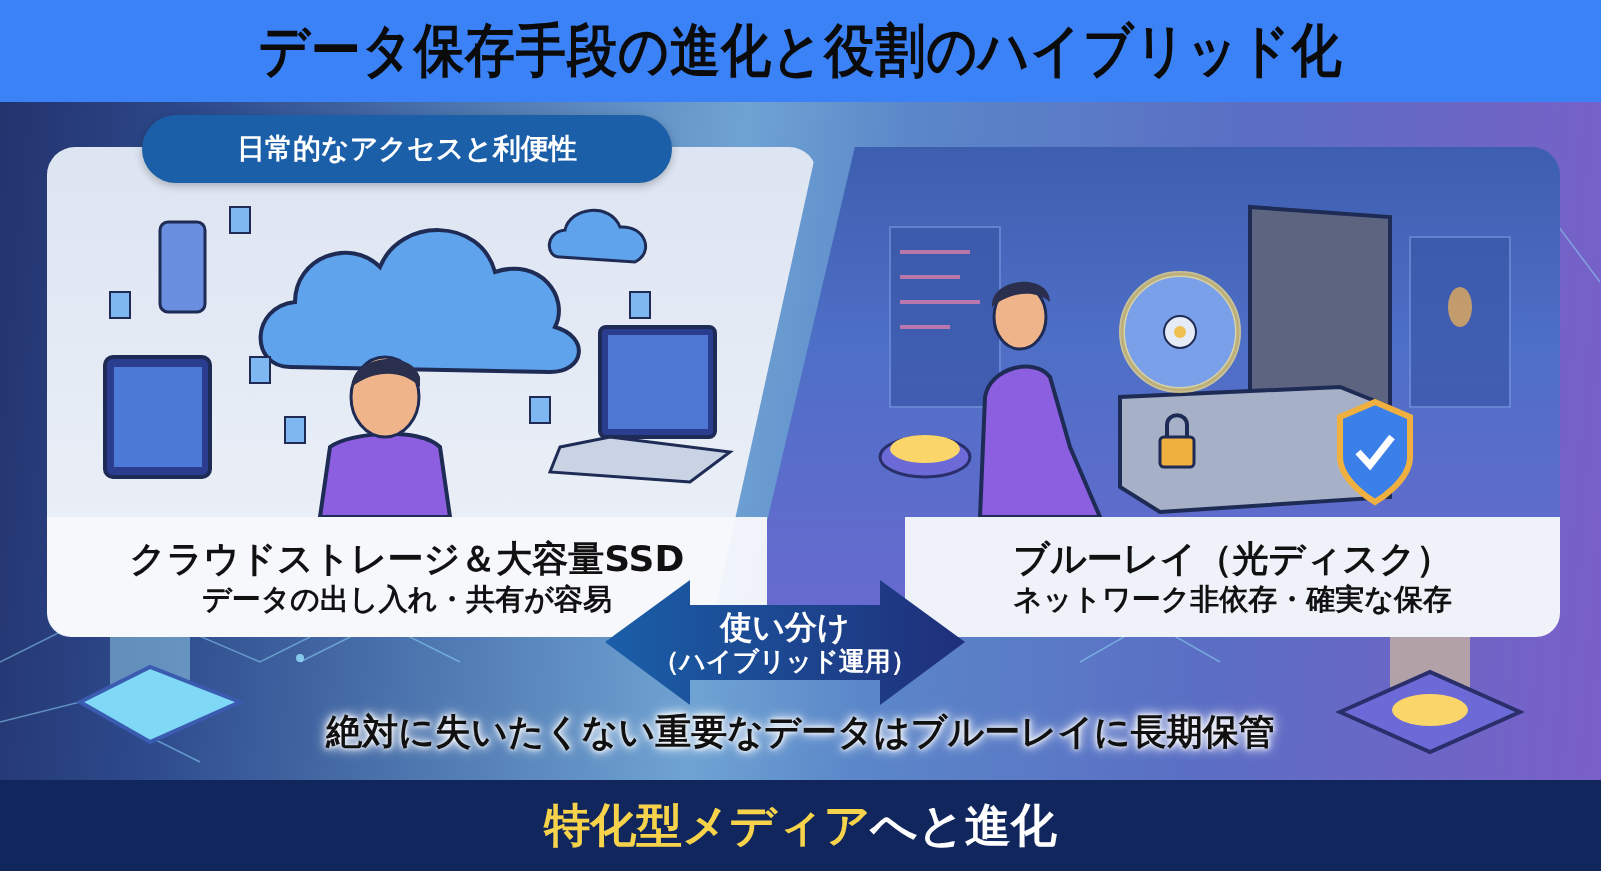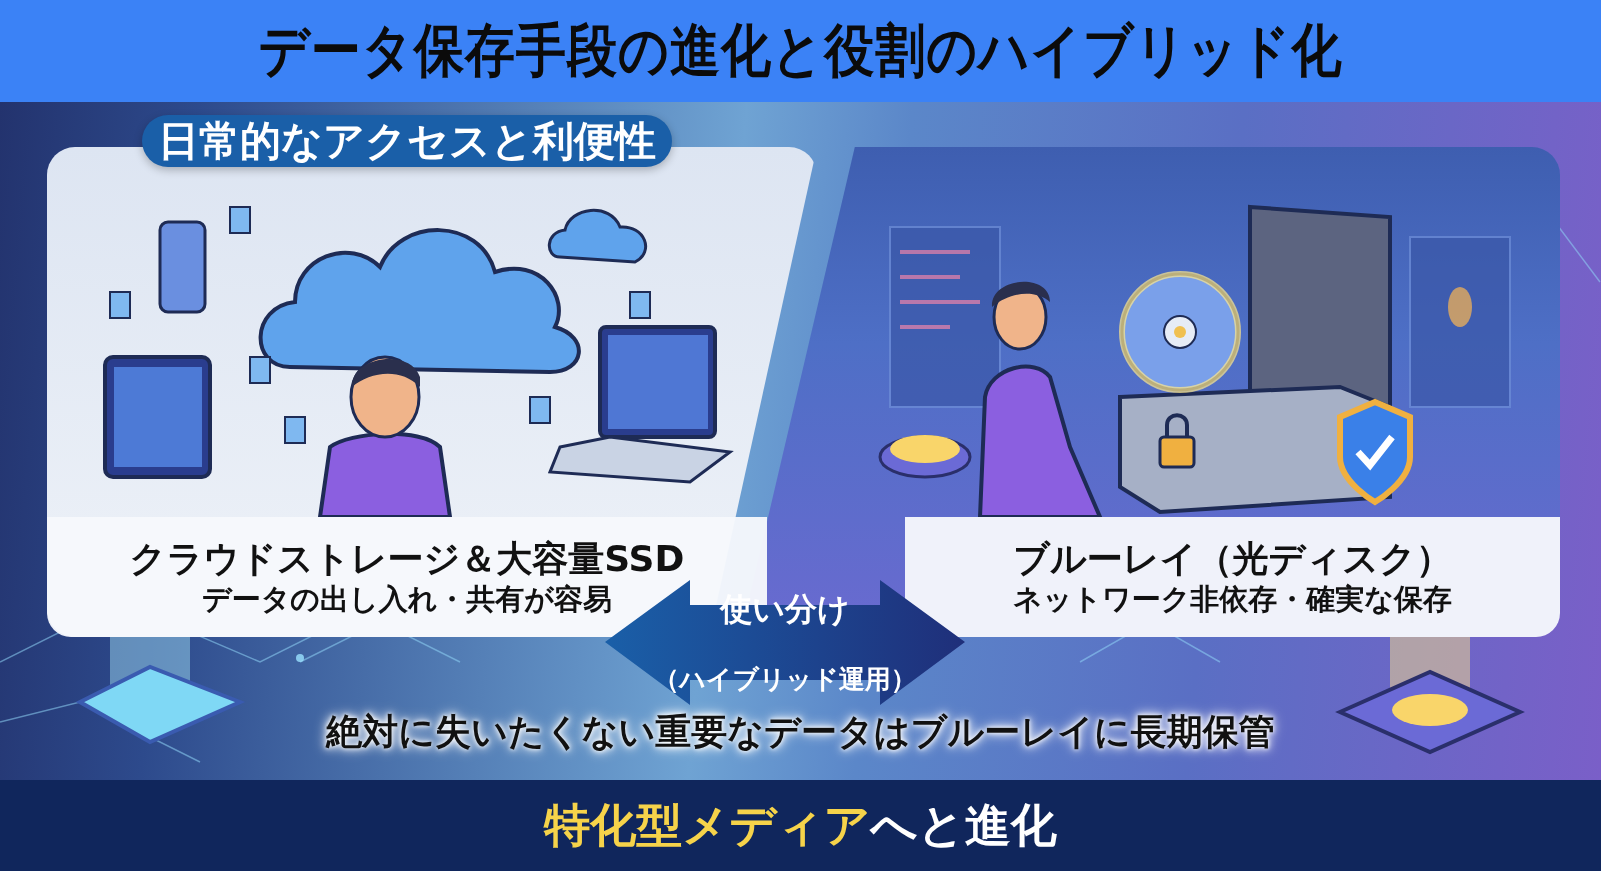--- a/index.html
+++ b/index.html
@@ -32,23 +32,23 @@
     border-radius: 28px;
     clip-path: polygon(0 0, 100% 0, 86% 100%, 0 100%);
   }
   .panel-right {
     position: absolute; left: 740px; top: 45px; width: 820px; height: 490px;
     background: linear-gradient(180deg, #3e5eb0 0%, #4e6fc6 40%, #6a6ad0 100%);
     border-radius: 28px;
     clip-path: polygon(14% 0, 100% 0, 100% 100%, 0 100%);
   }
   .pill {
-    position: absolute; height: 52px; border-radius: 35px;
-    display: flex; align-items: center; justify-content: center;
-    color: #fff; font-weight: 700; font-size: 41px;
+    position: absolute; height: 68px; border-radius: 35px;
+    display: flex; align-items: center; justify-content: center;
+    color: #fff; font-weight: 700; font-size: 28px;
     box-shadow: 0 3px 8px rgba(0,0,0,0.25);
   }
   .pill-left { left: 142px; top: 13px; width: 530px; background: #1a5fa8; }
   .pill-right { left: 875px; top: 13px; width: 620px; background: #6c2c98; }
   .caption-box {
     position: absolute; top: 415px; height: 120px;
     background: rgba(246,248,252,0.96);
     display: flex; flex-direction: column; align-items: center; justify-content: center;
     color: #111;
   }
@@ -56,21 +56,21 @@
   .caption-right { left: 905px; width: 655px; border-radius: 0 0 24px 0; }
   .caption-box .cap-title { font-size: 36px; font-weight: 900; line-height: 1.25; }
   .caption-box .cap-sub { font-size: 29px; font-weight: 700; line-height: 1.3; }
 
   .illus { position: absolute; }
   .arrow {
     position: absolute; left: 605px; top: 478px; width: 360px; height: 125px;
   }
   .arrow-text {
     position: absolute; left: 605px; top: 488px; width: 360px; height: 105px;
-    display: flex; flex-direction: column; align-items: center; justify-content: space-between;
+    display: flex; flex-direction: column; align-items: center; justify-content: center;
     color: #fff; font-weight: 700;
   }
   .arrow-text .a1 { font-size: 32px; line-height: 1.2; }
   .arrow-text .a2 { font-size: 26px; line-height: 1.2; }
   .note {
     position: absolute; left: 0; width: 1601px; top: 600px; height: 60px;
     display: flex; align-items: center; justify-content: center;
     font-size: 36px; font-weight: 900; color: #111;
     text-shadow: 0 0 8px #fff, 0 0 14px #fff, 0 0 4px #fff;
   }

